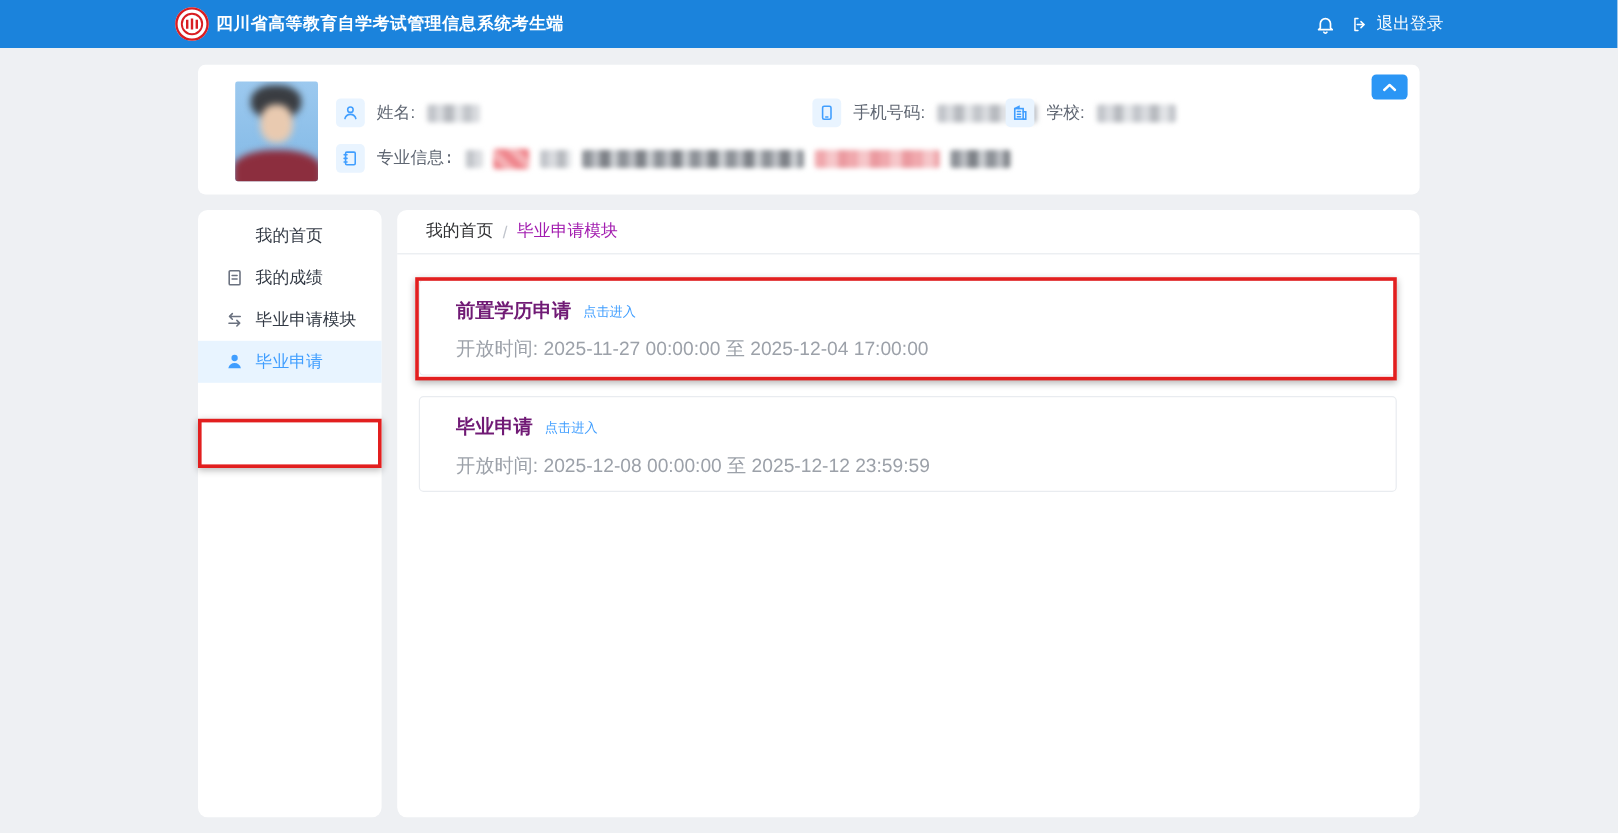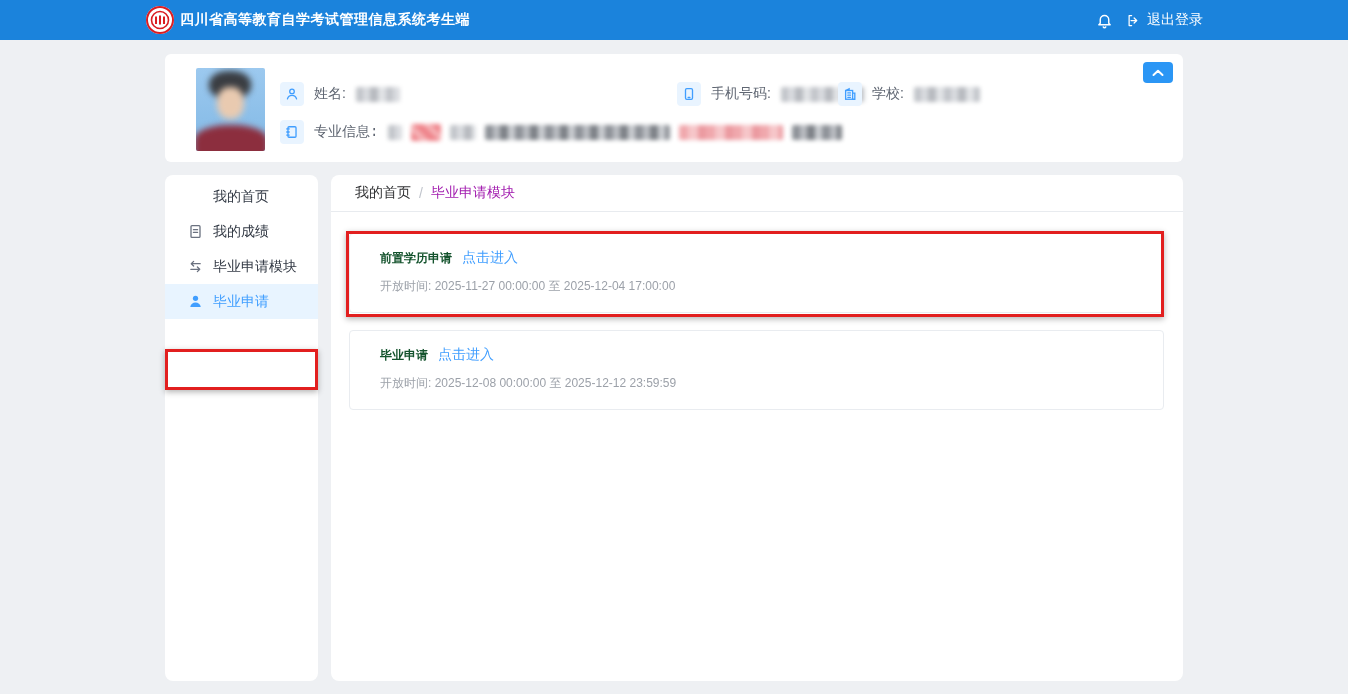--- a/index.html
+++ b/index.html
@@ -38,23 +38,23 @@
   .menu-item .mi-icon{width:16px;height:16px;display:flex;align-items:center;justify-content:center;color:#6b7280;font-size:14px;flex:0 0 auto;}
   .menu-item.selected{background:#e8f4ff;color:#409eff;}
   .menu-item.selected .mi-icon{color:#409eff;}
   
   .main-panel{position:absolute;left:331px;top:175px;width:852px;height:506px;background:#fff;border-radius:8px;box-sizing:border-box;}
   .breadcrumb{height:36px;display:flex;align-items:center;gap:8px;padding-left:24px;font-size:14px;border-bottom:1px solid #e8ebef;}
   .bc-home{color:#303133;cursor:pointer;} .bc-sep{color:#c0c4cc;} .bc-current{color:#a21caf;}
   .app-card{position:absolute;left:18px;width:815px;height:80px;background:#fff;border:1px solid #e9ecf0;border-radius:4px;box-sizing:border-box;padding:15px 30px;}
   .card-1{top:58px;} .card-2{top:155px;}
   .card-title-row{display:flex;align-items:center;gap:10px;}
-  .card-title{font-size:12px;font-weight:bold;color:#14532d;}
-  .card-link{font-size:14px;color:#409eff;cursor:pointer;}
-  .card-time{margin-top:11px;font-size:12px;color:#9ca1a9;}
+  .card-title{font-size:16px;font-weight:bold;color:#701a75;}
+  .card-link{font-size:11px;color:#409eff;cursor:pointer;}
+  .card-time{margin-top:11px;font-size:16px;color:#9ca1a9;}
   
   .annot{position:absolute;border:3px solid #e21f1f;box-sizing:border-box;box-shadow:0 2px 6px rgba(0,0,0,.3);pointer-events:none;}
   .annot-card{left:346px;top:231px;width:818px;height:86px;}
   .annot-menu{left:165px;top:349px;width:153px;height:41px;}
   svg{display:block;}
 </style>
 </head>
 <body>
 
 <div class="header">

